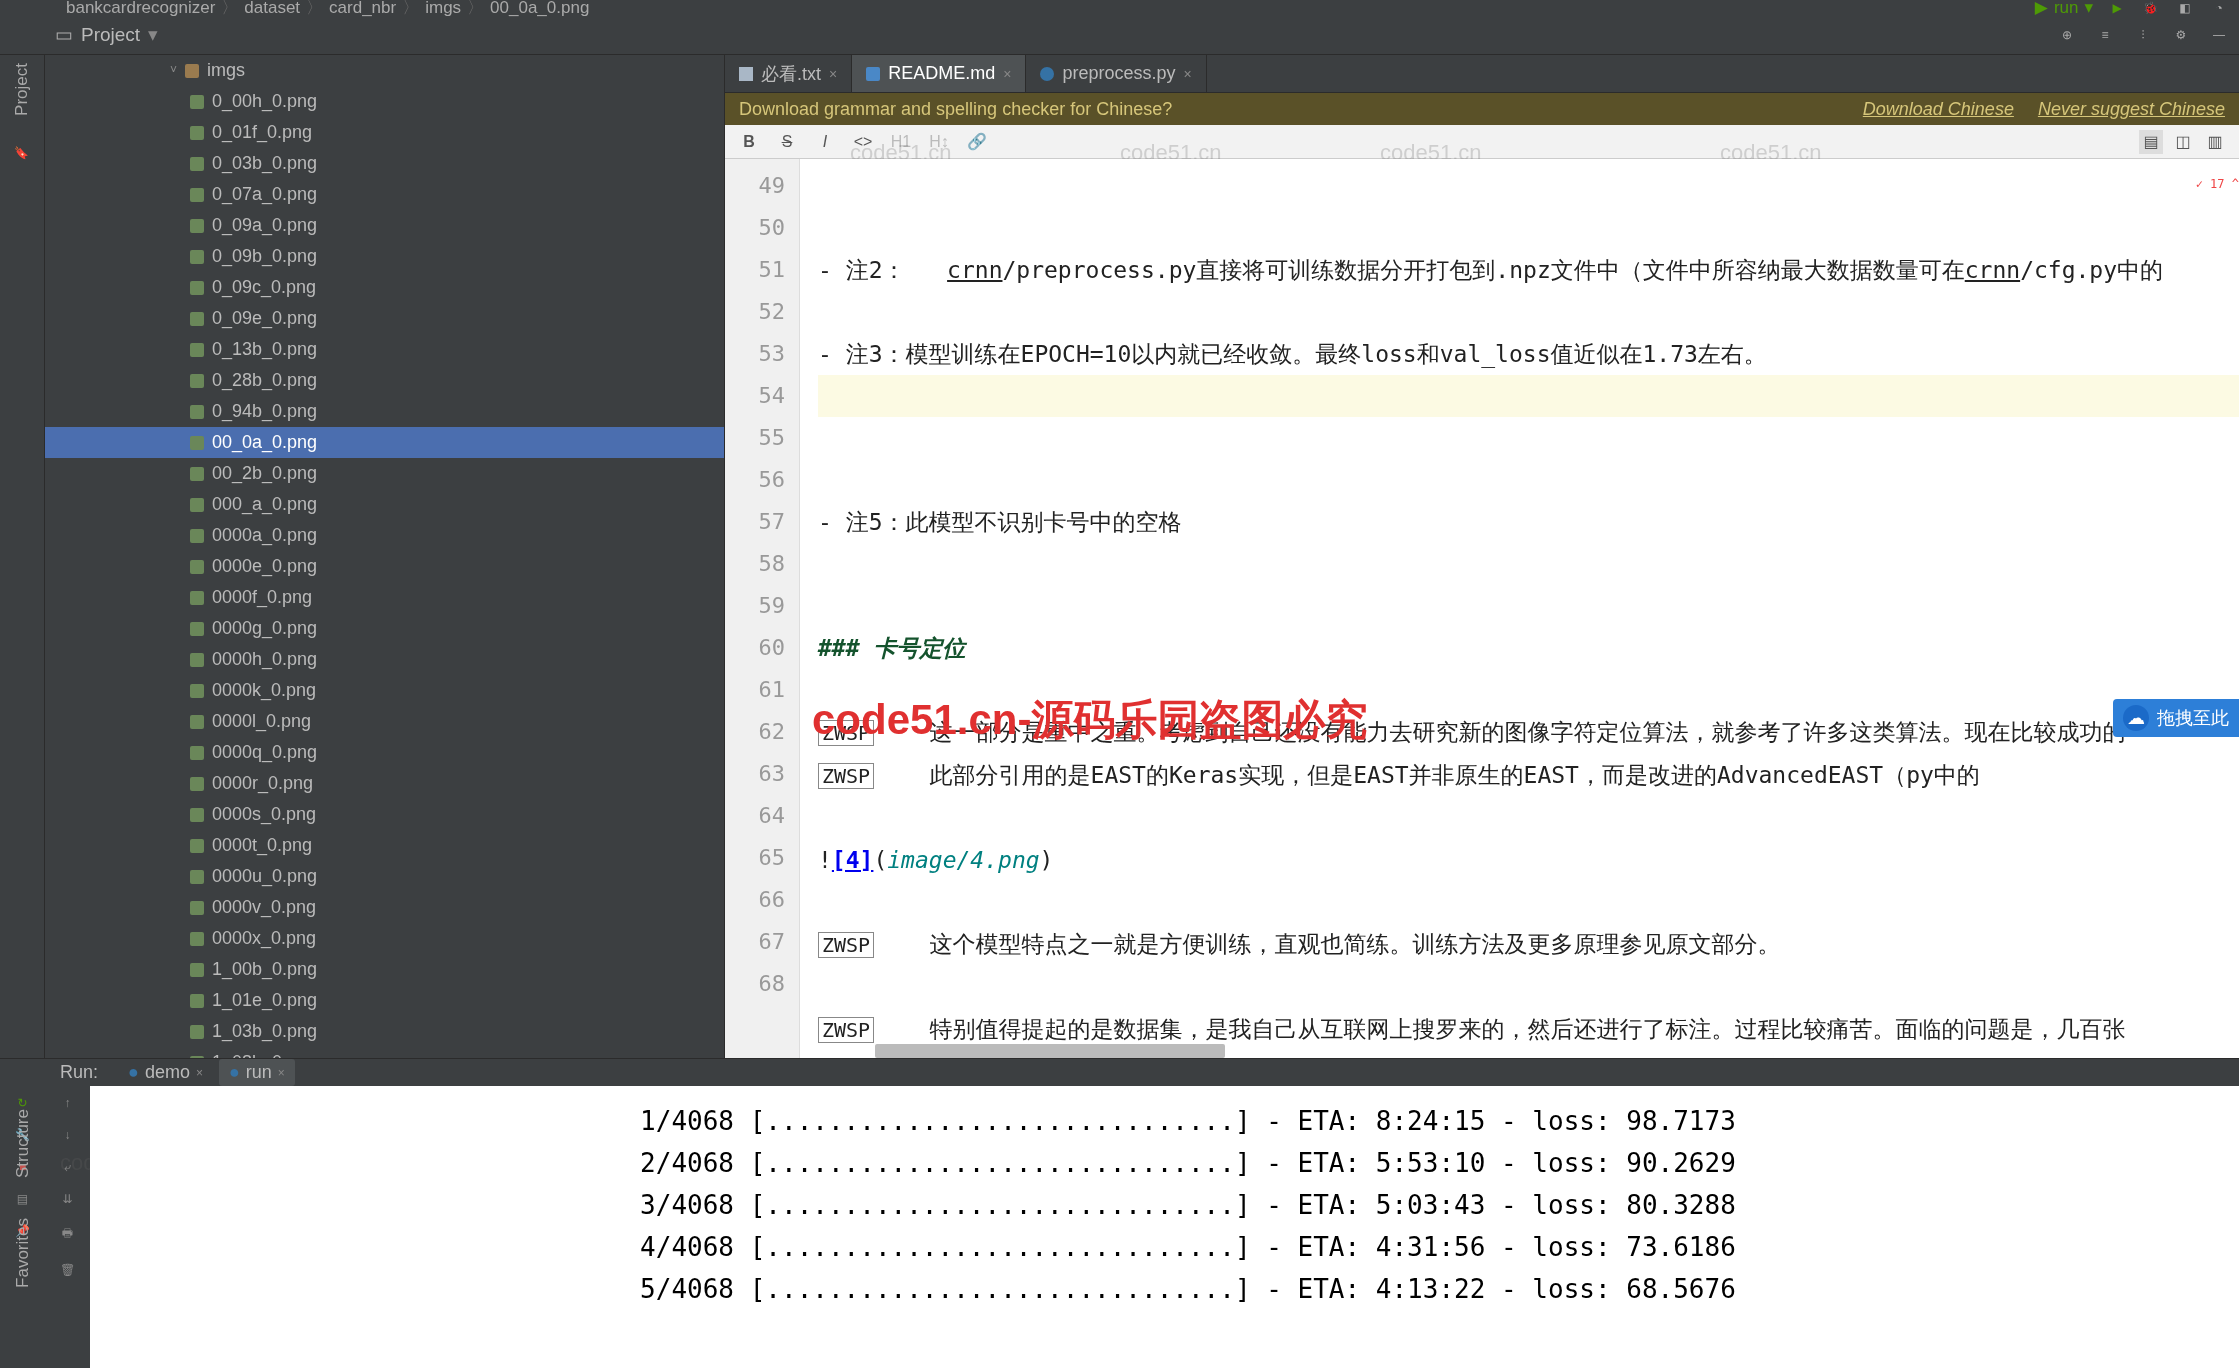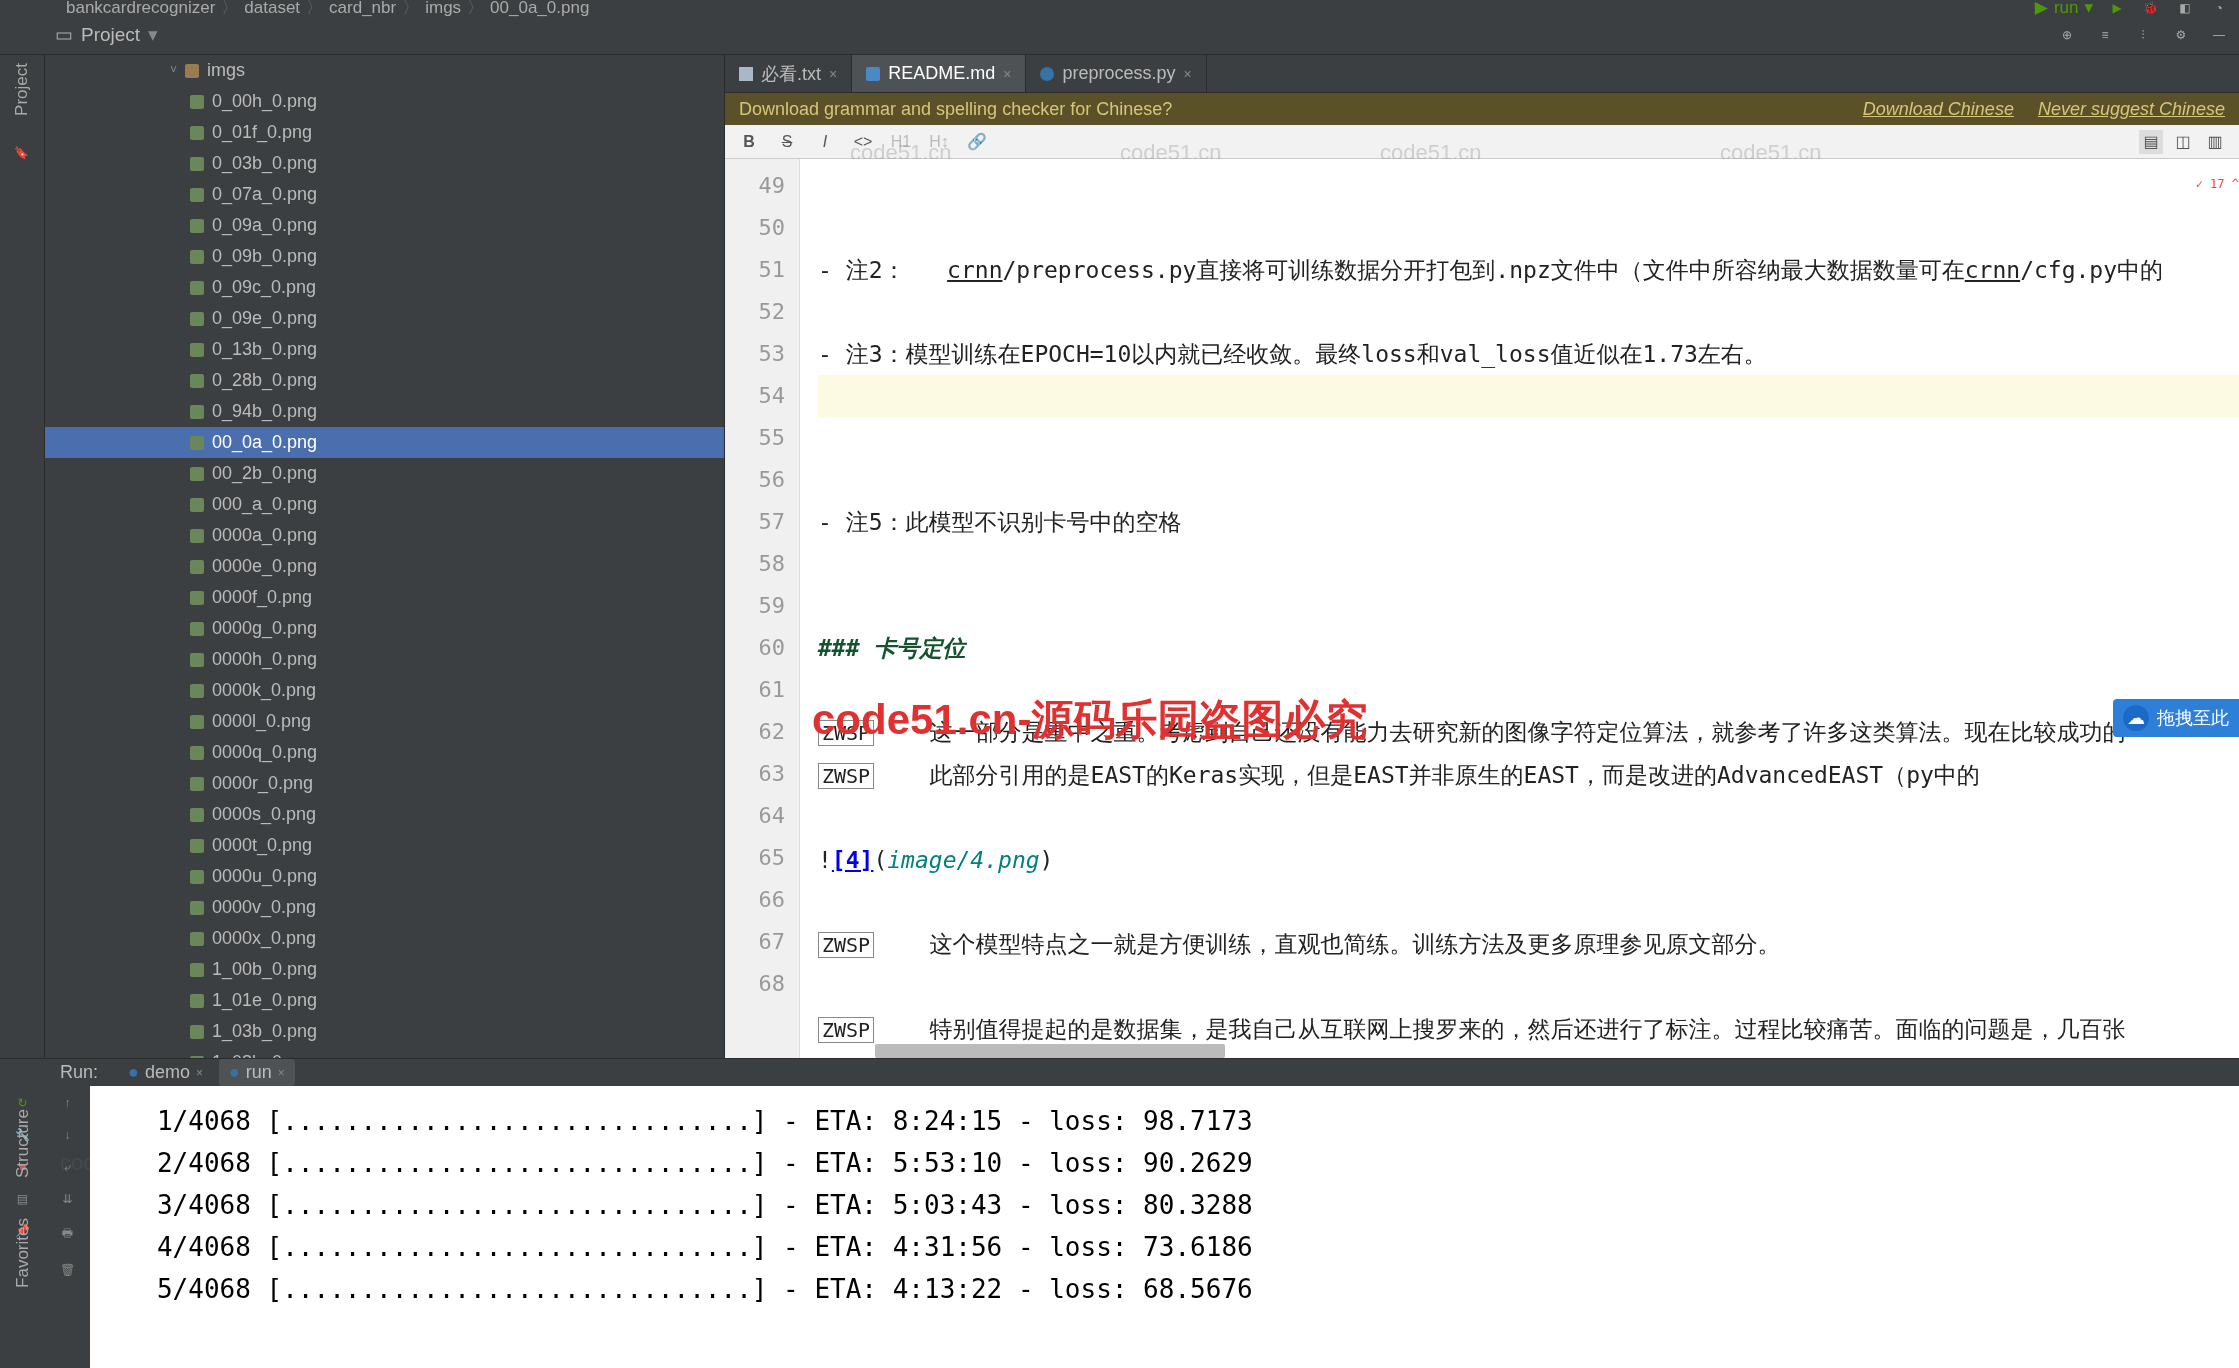--- a/index.html
+++ b/index.html
@@ -55,21 +55,21 @@
 .linkbr { color: #0000ee; font-weight: bold; text-decoration: underline; }
 .linkpath { color: #008080; font-style: italic; }
 .zwsp { border: 1px solid #888; padding: 0 3px; font-size: 20px; }
 .red-overlay { position: absolute; left: 12px; top: 540px; font-size: 42px; color: #e03030; font-weight: bold; font-family: "Microsoft YaHei", sans-serif; pointer-events: none; }
 .problems-badge { position: absolute; top: 4px; right: 0; color: #ef4444; font-size: 12px; }
 .scrollbar-h { position: absolute; bottom: 0; left: 75px; height: 14px; width: 350px; background: #bbb; border-radius: 2px; }
 
 .drag-widget { position: absolute; right: 0; top: 540px; background: #2d7fd8; color: #fff; padding: 6px 10px; display: flex; align-items: center; gap: 8px; border-radius: 4px 0 0 4px; font-size: 18px; }
 .drag-widget .circ { width: 26px; height: 26px; background: #1b6ac8; border-radius: 50%; display: inline-flex; align-items: center; justify-content: center; }
 
-.bottom-panel { height: 236px; background: #fde047; display: flex; flex-direction: column; border-top: 1px solid #2b2b2b; }
+.bottom-panel { height: 236px; background: #fde047; display: flex; flex-direction: column; border-top: 1px solid #2b2b2b; text-align: center; }
 .run-header { height: 32px; background: #3c3f41; display: flex; align-items: center; padding: 0 14px 0 60px; gap: 20px; }
 .run-label { color: #bbb; font-size: 18px; }
 .run-tab { padding: 3px 10px; font-size: 18px; color: #bbb; display: flex; align-items: center; gap: 6px; }
 .run-tab.active { background: #4e5254; border-radius: 3px; }
 .run-body { flex: 1; display: flex; }
 .run-rail { width: 45px; background: #3c3f41; display: flex; flex-direction: column; align-items: center; padding-top: 10px; gap: 18px; }
 .run-rail2 { width: 45px; background: #3c3f41; display: flex; flex-direction: column; align-items: center; padding-top: 10px; gap: 18px; }
 .run-console { flex: 1; background: #fff; padding: 14px 20px; font-family: Consolas, monospace; font-size: 26px; line-height: 42px; color: #000; white-space: pre; overflow: hidden; position: relative; }
 
 .left-bottom-rail { position: fixed; left: 0; bottom: 80px; width: 45px; display: flex; flex-direction: column; align-items: center; gap: 40px; }

